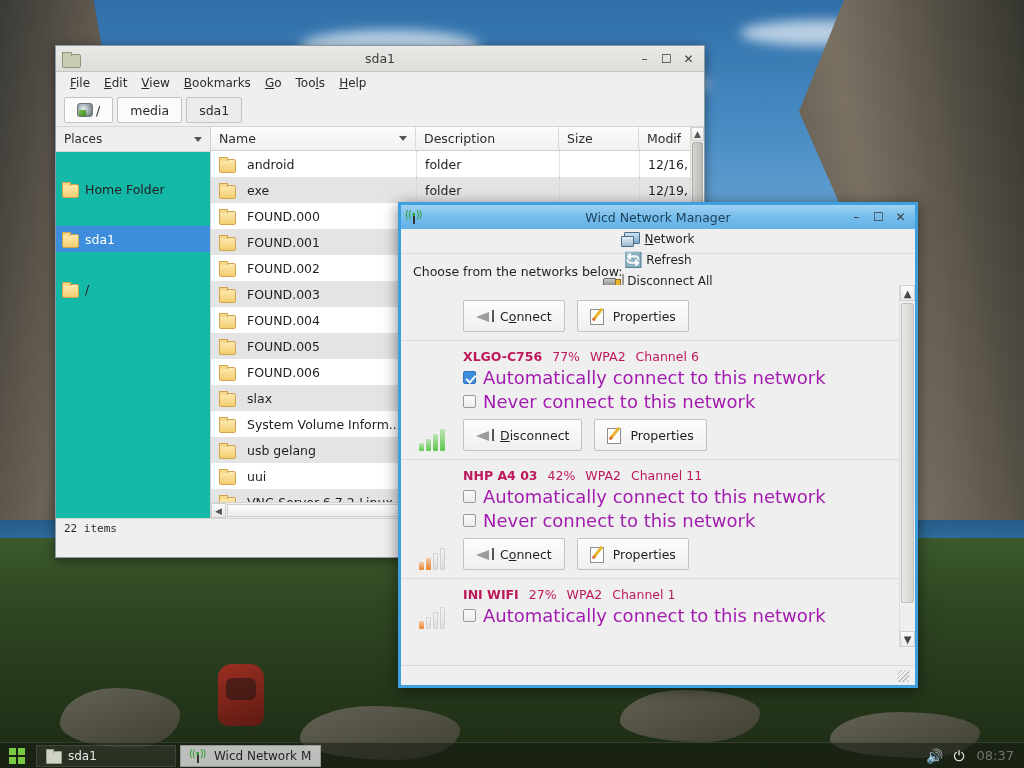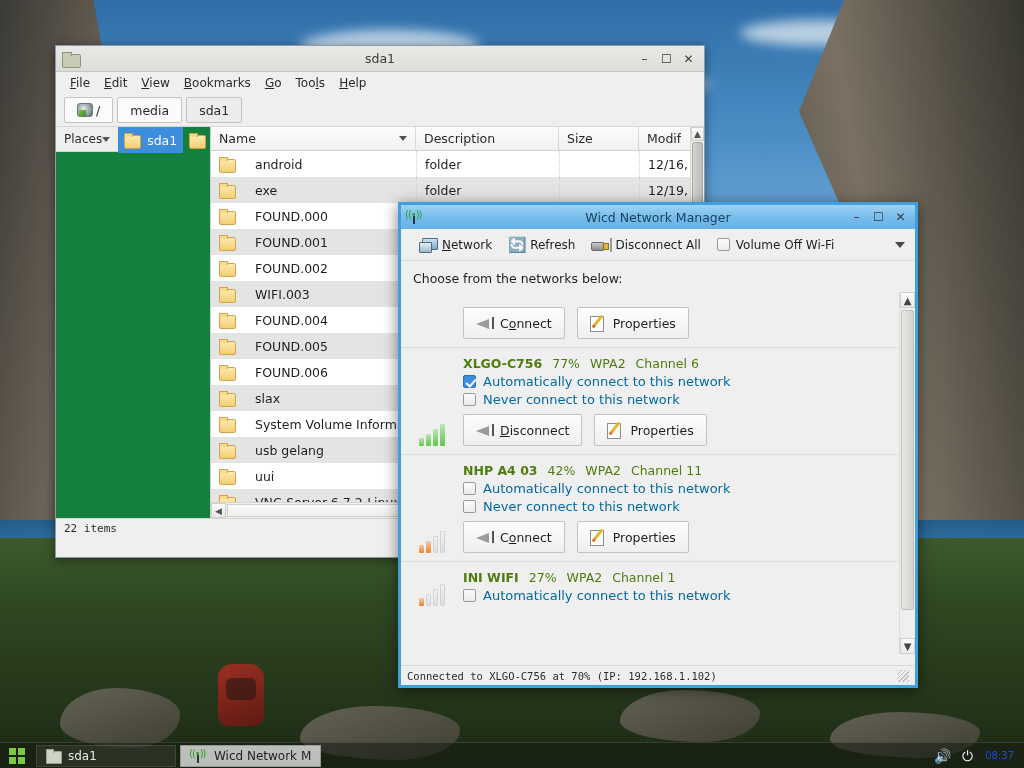--- a/index.html
+++ b/index.html
@@ -127,22 +127,22 @@
   }
   .drive-icon:after {
     content:''; position:absolute; left:1px; bottom:0px; width:7px; height:6px;
     background: linear-gradient(135deg,#7ec24a,#3e8a20); border-radius:1px;
   }
 
   #fm-body { display: flex; height: 392px; border-top: 1px solid #d6d6d2; }
 
   
   #places {
-    width: 155px; background: #15803d; border-right: 1px solid #cfcfcb;
-    display: flex; flex-direction: row;
+    width: 155px; background: #14b8a6; border-right: 1px solid #cfcfcb;
+    display: flex; flex-direction: column; gap: 24px;
   }
   #places-header {
     height: 25px; display: flex; align-items: center; justify-content: space-between;
     padding: 0 8px; background: #f0efef; border-bottom: 1px solid #d6d6d2;
     font-size: 12px; color: #2b2b2b;
   }
   .chev { width: 0; height: 0; border-left: 4.5px solid transparent; border-right: 4.5px solid transparent;
           border-top: 5px solid #555; }
   .place-row {
     height: 26px; display: flex; align-items: center; gap: 7px; padding: 0 6px;
@@ -169,21 +169,21 @@
     border-bottom: 1px solid #cfcfcb; font-size: 12.5px; color: #2b2b2b;
   }
   #fl-head .col { display: flex; align-items: center; padding: 0 8px; border-right: 1px solid #d9d9d5; }
   .col-name { width: 205px; justify-content: space-between; }
   .col-desc { width: 143px; }
   .col-size { width: 80px; }
   .col-mod  { flex: 1; }
   #fl-rows { flex: 1; overflow: hidden; }
   .frow { height: 26px; display: flex; align-items: center; font-size: 12.5px; color: #1f1f1f; cursor: default; }
   .frow.alt { background: #e4e4e4; }
-  .frow .c-name { width: 205px; display: flex; align-items: center; gap: 20px; padding-left: 8px; }
+  .frow .c-name { width: 205px; display: flex; align-items: center; gap: 12px; padding-left: 8px; }
   .frow .c-desc { width: 143px; padding-left: 8px; border-left: 1px dotted #cdcdcd; height:100%; display:flex; align-items:center;}
   .frow .c-size { width: 80px; padding-left: 8px; border-left: 1px dotted #cdcdcd; height:100%; display:flex; align-items:center;}
   .frow .c-mod  { flex: 1; padding-left: 8px; border-left: 1px dotted #cdcdcd; height:100%; display:flex; align-items:center;}
   .ellip { overflow: hidden; white-space: nowrap; text-overflow: ellipsis; text-align: center; }
 
   
   #fl-vscroll {
     position: absolute; right: 0; top: 0; width: 14px; bottom: 16px;
     background: #f0efef; border-left: 1px solid #d6d6d2;
   }
@@ -227,23 +227,23 @@
   }
   .wicd-sig-icon { width: 17px; height: 16px; position: relative; }
   .wicd-sig-icon:before {
     content:'((\2022))'; position:absolute; left:-1px; top:0px; font-size:10px; color:#2aa02a; letter-spacing:-1px;
   }
   .wicd-sig-icon:after {
     content:''; position:absolute; left:7px; top:7px; width:2px; height:8px; background:#333;
   }
 
   #wicd-toolbar {
-    height: 32px; display: flex; align-items: center; gap: 0px;
+    height: 25px; display: flex; align-items: center; gap: 0px;
     padding: 0 10px; background: #efefef; border-bottom: 1px solid #dcdcdc;
-    font-size: 12px; color: #1f1f1f;
+    font-size: 12px; color: #1f1f1f; flex-direction: column;
   }
   .tbitem { display: flex; align-items: center; gap: 6px; padding: 3px 8px; cursor: default; }
   .tbitem u { text-decoration: underline; }
 
   .ic-network { width: 17px; height: 14px; position: relative; }
   .ic-network:before { content:''; position:absolute; left:3px; top:0; width:14px; height:10px;
     background: linear-gradient(180deg,#cfe3f3,#7fa8c9); border:1px solid #4a6c86; border-radius:1px; }
   .ic-network:after { content:''; position:absolute; left:0; top:4px; width:11px; height:9px;
     background: linear-gradient(180deg,#e6eef5,#9fb9cd); border:1px solid #4a6c86; border-radius:1px; }
 
@@ -275,24 +275,24 @@
 
   #wicd-list-wrap { position: relative; height: 362px; margin: 0 0 0 0; }
   #wicd-list {
     position: absolute; left: 0; top: 0; right: 16px; bottom: 0;
     overflow: hidden; background: #efefef;
   }
   .netrow { border-top: 1px solid #dcdcdc; padding: 8px 0 8px 0; display: flex; align-items: flex-end; }
   .netrow:first-child { border-top: none; }
   .net-icon-col { width: 62px; display: flex; align-items: center; justify-content: center; flex: none; }
   .net-main { flex: 1; padding-right: 10px; }
-  .net-head { font-size: 12.5px; color: #4d7c0f; margin-bottom: 3px; }
+  .net-head { font-size: 12.5px; color: #be185d; margin-bottom: 3px; }
   .net-head .ssid { font-weight: bold; }
   .net-head .meta { margin-left: 10px; }
-  .chk-line { display: flex; align-items: center; gap: 7px; margin: 3px 0; font-size: 13px; color: #0369a1; }
+  .chk-line { display: flex; align-items: center; gap: 7px; margin: 3px 0; font-size: 18px; color: #a21caf; }
   .net-btns { display: flex; gap: 12px; margin-top: 7px; }
   .wbtn {
     min-width: 94px; height: 32px; padding: 0 12px;
     display: flex; align-items: center; justify-content: center; gap: 6px;
     background: linear-gradient(180deg,#fdfdfd,#efefef);
     border: 1px solid #c2c2c0; border-radius: 2px;
     font-size: 12.5px; color: #1f1f1f; cursor: default;
   }
   .wbtn u { text-decoration: underline; }
   .ic-connect { width: 18px; height: 12px; position: relative; }
@@ -343,21 +343,21 @@
     background: rgba(255,255,255,0.07); border: 1px solid rgba(255,255,255,0.10);
   }
   .taskbtn.active { background: rgba(235,235,235,0.78); color: #1f1f1f; border-color: rgba(0,0,0,.2); }
   .tb-fold { width: 15px; height: 13px; position: relative; flex:none; }
   .tb-fold:before { content:''; position:absolute; left:0; top:2px; width:14px; height:11px;
     background:#cfd3c3; border:1px solid #9aa08c; border-radius:1px; }
   .tb-fold:after { content:''; position:absolute; left:0; top:0; width:6px; height:3px;
     background:#cfd3c3; border:1px solid #9aa08c; border-bottom:none; }
   #tray { margin-left: auto; display: flex; align-items: center; gap: 10px; padding-right: 10px; }
   .tray-ic { color: #f0f0f0; font-size: 14px; line-height: 1; }
-  #clock { color: #1d4ed8; font-size: 10px; padding-left: 2px; }
+  #clock { color: #737373; font-size: 13px; padding-left: 2px; }
 </style>
 </head>
 <body>
 
 <div id="desktop">
   <div class="cloud" style="left:300px;top:30px;width:180px;height:34px;"></div>
   <div class="cloud" style="left:470px;top:70px;width:240px;height:28px;"></div>
   <div class="cloud" style="left:740px;top:20px;width:160px;height:26px;"></div>
   <div class="cloud" style="left:120px;top:90px;width:130px;height:22px;"></div>
   <div id="cliff-left"></div>
@@ -406,20 +406,24 @@
       <span>sda1</span>
     </div>
   </div>
 
   <div id="fm-body">
 
     <div id="places">
       <div id="places-header">
         <span>Places</span>
         <span class="chev"></span>
+      </div>
+      <div class="place-row">
+        <span class="fold"></span>
+        <span>Home Folder</span>
       </div>
       <div class="place-row selected">
         <span class="fold"></span>
         <span>sda1</span>
       </div>
       <div class="place-row">
         <span class="fold"></span>
         <span>/</span>
       </div>
     </div>
@@ -512,21 +516,21 @@
             <div class="c-size">
               <span></span>
             </div>
             <div class="c-mod">
               <span class="ellip"></span>
             </div>
           </div>
           <div class="frow alt">
             <div class="c-name">
               <span class="fold"></span>
-              <span class="ellip">WIFI.003</span>
+              <span class="ellip">FOUND.003</span>
             </div>
             <div class="c-desc">
               <span>folder</span>
             </div>
             <div class="c-size">
               <span></span>
             </div>
             <div class="c-mod">
               <span class="ellip"></span>
             </div>
@@ -805,21 +809,20 @@
         </div>
       </div>
     <div id="wicd-vscroll">
       <div class="wsb-arrow">▲</div>
       <div id="wicd-vthumb"></div>
       <div class="wsb-arrow" style="position:absolute;bottom:0;left:0;right:0;">▼</div>
     </div>
   </div>
 
   <div id="wicd-status">
-    <span>Connected to XLGO-C756 at 70% (IP: 192.168.1.102)</span>
     <span id="grip"></span>
   </div>
 </div>
 
 <div id="taskbar">
   <div id="start-btn">
     <span class="start-grid">
         <i></i>
         <i></i>
         <i></i>

